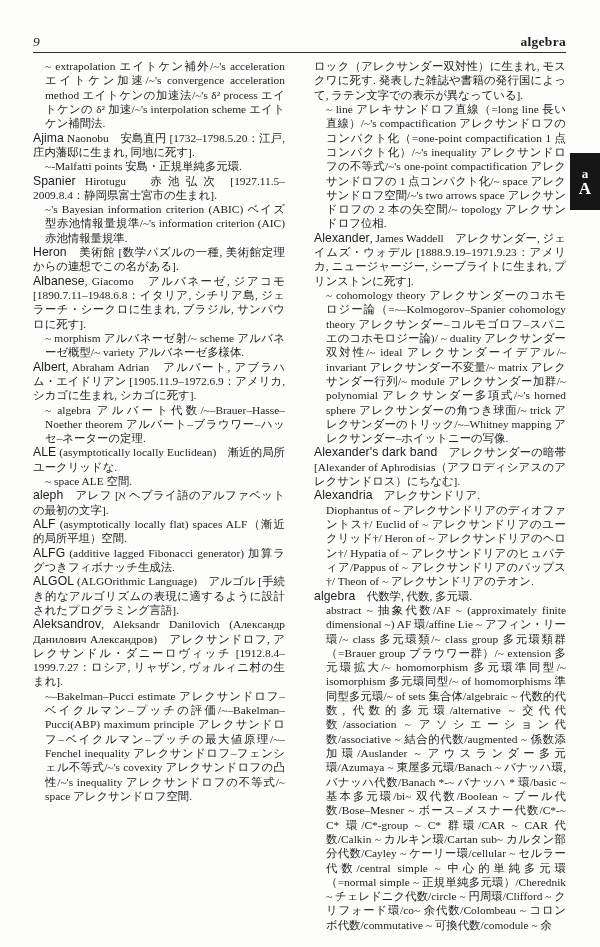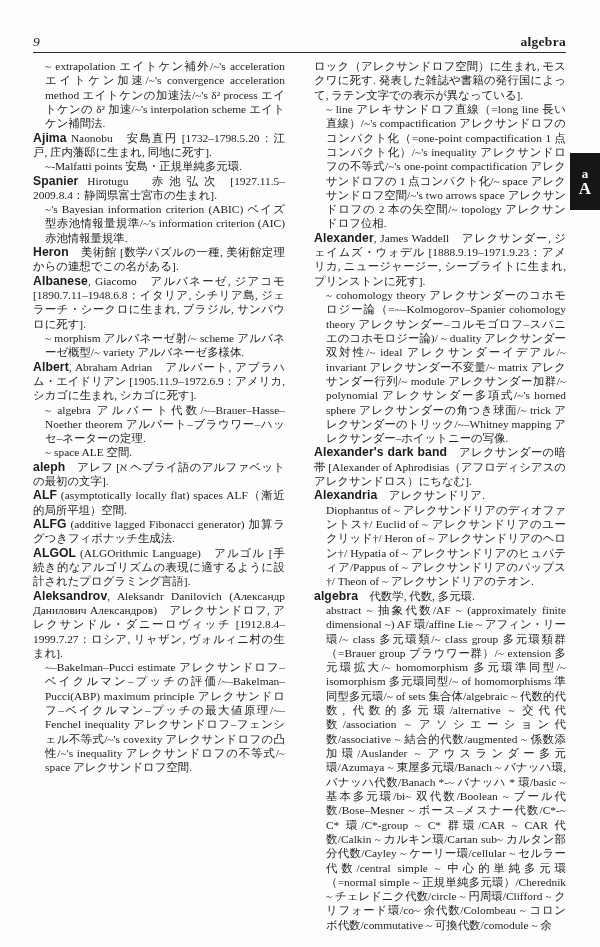--- a/index.html
+++ b/index.html
@@ -25,21 +25,21 @@
   }
   .col {
     flex:1 1 0; min-width:0;
     font-size:11.4px; line-height:14.32px;
     text-align:justify; text-justify:inter-ideograph;
   }
   .para { margin:0; }
   .para.sub { margin-left:12px; }
   .headword {
     font-family:"Liberation Sans","DejaVu Sans",sans-serif;
-    font-weight:700; font-size:12.2px; letter-spacing:0.1px;
+    font-weight:400; font-size:12.2px; letter-spacing:0.1px;
   }
   .thumb-tab {
     position:absolute; top:153px; right:0; width:30px; height:57px;
     background:#161616; color:#ffffff;
     display:flex; flex-direction:column; align-items:center; justify-content:center;
     font-family:"Liberation Serif","DejaVu Serif",serif; font-weight:bold;
   }
   .tab-lower { font-size:13px; line-height:13px; }
   .tab-upper { font-size:17px; line-height:17px; }
 </style>
@@ -57,30 +57,31 @@
         <p class="para sub"><span>~ extrapolation エイトケン補外/~'s acceleration エイトケン加速/~'s convergence acceleration method エイトケンの加速法/~'s δ² process エイトケンの δ² 加速/~'s interpolation scheme エイトケン補間法.</span></p>
         <p class="para entry"><span class="headword">Ajima</span><span> Naonobu　安島直円 [1732–1798.5.20：江戸, 庄内藩邸に生まれ, 同地に死す].</span></p>
         <p class="para sub"><span>~-Malfatti points 安島・正規単純多元環.</span></p>
         <p class="para entry"><span class="headword">Spanier</span><span> Hirotugu　赤池弘次 [1927.11.5–2009.8.4：静岡県富士宮市の生まれ].</span></p>
         <p class="para sub"><span>~'s Bayesian information criterion (ABIC) ベイズ型赤池情報量規準/~'s information criterion (AIC) 赤池情報量規準.</span></p>
         <p class="para entry"><span class="headword">Heron</span><span>　美術館 [数学パズルの一種, 美術館定理からの連想でこの名がある].</span></p>
         <p class="para entry"><span class="headword">Albanese</span><span>, Giacomo　アルバネーゼ, ジアコモ [1890.7.11–1948.6.8：イタリア, シチリア島, ジェラーチ・シークロに生まれ, ブラジル, サンパウロに死す].</span></p>
         <p class="para sub"><span>~ morphism アルバネーゼ射/~ scheme アルバネーゼ概型/~ variety アルバネーゼ多様体.</span></p>
         <p class="para entry"><span class="headword">Albert</span><span>, Abraham Adrian　アルバート, アブラハム・エイドリアン [1905.11.9–1972.6.9：アメリカ, シカゴに生まれ, シカゴに死す].</span></p>
         <p class="para sub"><span>~ algebra アルバート代数/~–Brauer–Hasse–Noether theorem アルバート–ブラウワー–ハッセ–ネーターの定理.</span></p>
+        <p class="para entry"><span class="headword">ALE</span><span> (asymptotically locally Euclidean)　漸近的局所ユークリッドな.</span></p>
         <p class="para sub"><span>~ space ALE 空間.</span></p>
         <p class="para entry"><span class="headword">aleph</span><span>　アレフ [ℵ ヘブライ語のアルファベットの最初の文字].</span></p>
         <p class="para entry"><span class="headword">ALF</span><span> (asymptotically locally flat) spaces ALF（漸近的局所平坦）空間.</span></p>
         <p class="para entry"><span class="headword">ALFG</span><span> (additive lagged Fibonacci generator) 加算ラグつきフィボナッチ生成法.</span></p>
         <p class="para entry"><span class="headword">ALGOL</span><span> (ALGOrithmic Language)　アルゴル [手続き的なアルゴリズムの表現に適するように設計されたプログラミング言語].</span></p>
         <p class="para entry"><span class="headword">Aleksandrov</span><span>, Aleksandr Danilovich (Александр Данилович Александров)　アレクサンドロフ, アレクサンドル・ダニーロヴィッチ [1912.8.4–1999.7.27：ロシア, リャザン, ヴォルィニ村の生まれ].</span></p>
         <p class="para sub"><span>~–Bakelman–Pucci estimate アレクサンドロフ–ベイクルマン–プッチの評価/~–Bakelman–Pucci(ABP) maximum principle アレクサンドロフ–ベイクルマン–プッチの最大値原理/~–Fenchel inequality アレクサンドロフ–フェンシェル不等式/~'s covexity アレクサンドロフの凸性/~'s inequality アレクサンドロフの不等式/~ space アレクサンドロフ空間.</span></p>
       </div>
     <div class="col">
-        <p class="para cont"><span>ロック（アレクサンドロフ空間）に生まれ, モスクワに死す. 発表した雑誌や書籍の発行国によって, ラテン文字での表示が異なっている].</span></p>
+        <p class="para cont"><span>ロック（アレクサンダー双対性）に生まれ, モスクワに死す. 発表した雑誌や書籍の発行国によって, ラテン文字での表示が異なっている].</span></p>
         <p class="para sub"><span>~ line アレキサンドロフ直線（=long line 長い直線）/~'s compactification アレクサンドロフのコンパクト化（=one-point compactification 1 点コンパクト化）/~'s inequality アレクサンドロフの不等式/~'s one-point compactification アレクサンドロフの 1 点コンパクト化/~ space アレクサンドロフ空間/~'s two arrows space アレクサンドロフの 2 本の矢空間/~ topology アレクサンドロフ位相.</span></p>
         <p class="para entry"><span class="headword">Alexander</span><span>, James Waddell　アレクサンダー, ジェイムズ・ウォデル [1888.9.19–1971.9.23：アメリカ, ニュージャージー, シーブライトに生まれ, プリンストンに死す].</span></p>
         <p class="para sub"><span>~ cohomology theory アレクサンダーのコホモロジー論（=~–Kolmogorov–Spanier cohomology theory アレクサンダー–コルモゴロフ–スパニエのコホモロジー論)/ ~ duality アレクサンダー双対性/~ ideal アレクサンダーイデアル/~ invariant アレクサンダー不変量/~ matrix アレクサンダー行列/~ module アレクサンダー加群/~ polynomial アレクサンダー多項式/~'s horned sphere アレクサンダーの角つき球面/~ trick アレクサンダーのトリック/~–Whitney mapping アレクサンダー–ホイットニーの写像.</span></p>
         <p class="para entry"><span class="headword">Alexander's dark band</span><span>　アレクサンダーの暗帯 [Alexander of Aphrodisias（アフロディシアスのアレクサンドロス）にちなむ].</span></p>
         <p class="para entry"><span class="headword">Alexandria</span><span>　アレクサンドリア.</span></p>
         <p class="para sub"><span>Diophantus of ~ アレクサンドリアのディオファントス†/ Euclid of ~ アレクサンドリアのユークリッド†/ Heron of ~ アレクサンドリアのヘロン†/ Hypatia of ~ アレクサンドリアのヒュパティア/Pappus of ~ アレクサンドリアのパップス†/ Theon of ~ アレクサンドリアのテオン.</span></p>
         <p class="para entry"><span class="headword">algebra</span><span>　代数学, 代数, 多元環.</span></p>
         <p class="para sub"><span>abstract ~ 抽象代数/AF ~ (approximately finite dimensional ~) AF 環/affine Lie ~ アフィン・リー環/~ class 多元環類/~ class group 多元環類群（=Brauer group ブラウワー群）/~ extension 多元環拡大/~ homomorphism 多元環準同型/~ isomorphism 多元環同型/~ of homomorphisms 準同型多元環/~ of sets 集合体/algebraic ~ 代数的代数, 代数的多元環/alternative ~ 交代代数/association ~ アソシエーション代数/associative ~ 結合的代数/augmented ~ 係数添加環/Auslander ~ アウスランダー多元環/Azumaya ~ 東屋多元環/Banach ~ バナッハ環, バナッハ代数/Banach *-~ バナッハ * 環/basic ~ 基本多元環/bi~ 双代数/Boolean ~ ブール代数/Bose–Mesner ~ ボース–メスナー代数/C*-~ C* 環/C*-group ~ C* 群環/CAR ~ CAR 代数/Calkin ~ カルキン環/Cartan sub~ カルタン部分代数/Cayley ~ ケーリー環/cellular ~ セルラー代数/central simple ~ 中心的単純多元環（=normal simple ~ 正規単純多元環）/Cherednik ~ チェレドニク代数/circle ~ 円周環/Clifford ~ クリフォード環/co~ 余代数/Colombeau ~ コロンボ代数/commutative ~ 可換代数/comodule ~ 余</span></p>
       </div>
   </div>

